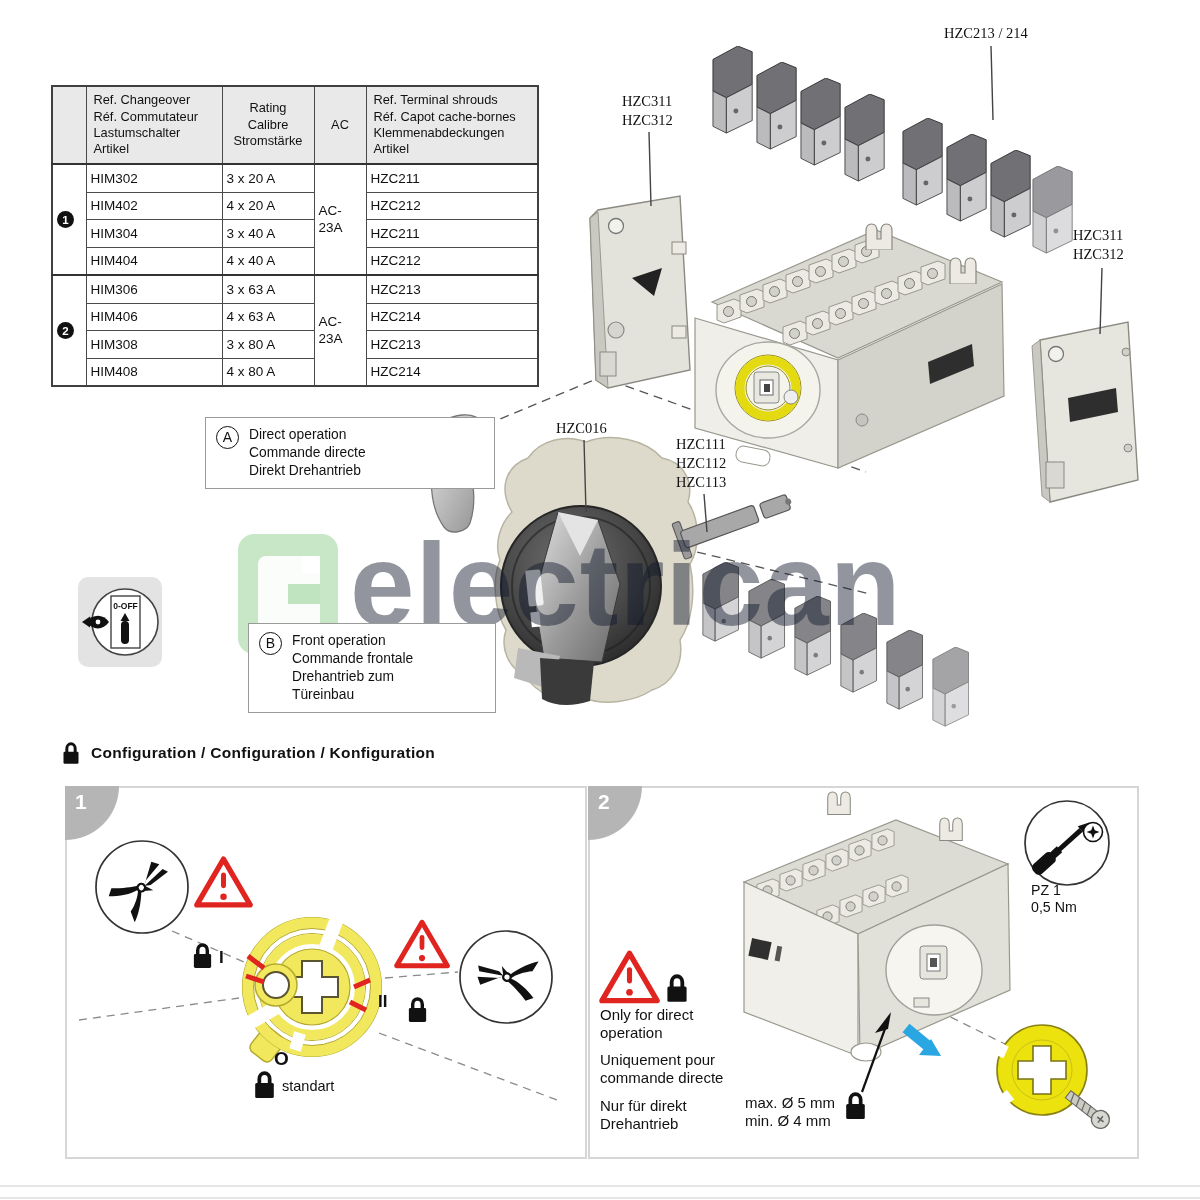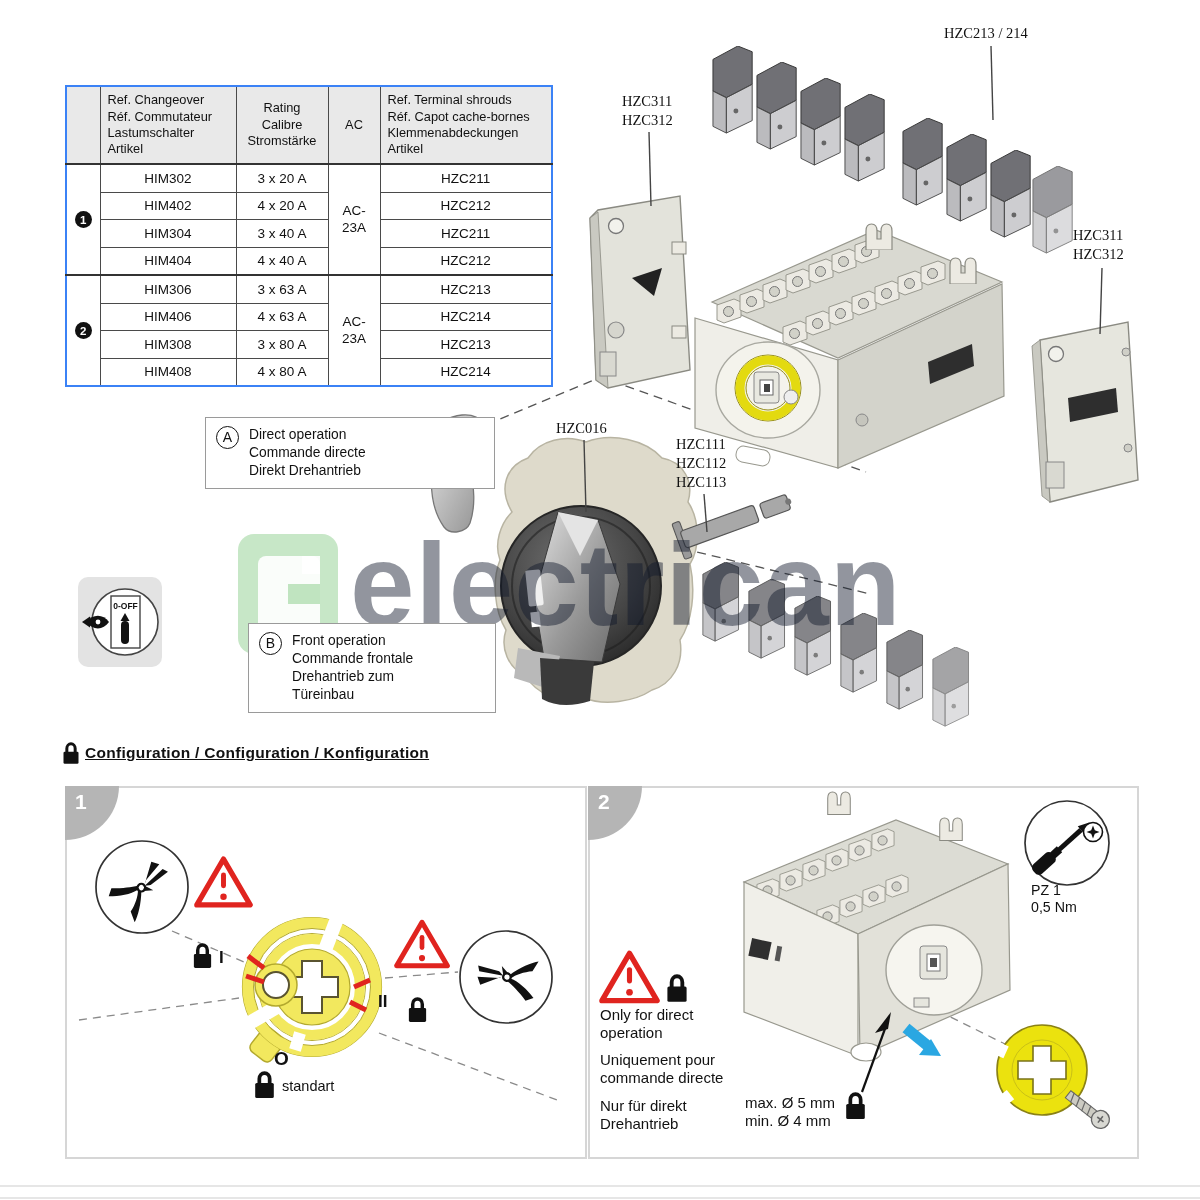--- a/index.html
+++ b/index.html
@@ -1,43 +1,43 @@
 <!DOCTYPE html>
 <html><head>
 <meta charset="utf-8">
 <style>
   html,body{margin:0;padding:0;background:#fff;}
   #stage{position:relative;width:1200px;height:1200px;background:#fff;overflow:hidden;
          font-family:"Liberation Sans", sans-serif;color:#111;}
   .abs{position:absolute;}
   .pre{white-space:pre-line;}
   
-  #ref-table{position:absolute;left:65px;top:85px;border-collapse:collapse;table-layout:fixed;
-             border:2px solid #3b82f6;z-index:5;background:#bef264;}
+  #ref-table{position:absolute;left:51px;top:85px;border-collapse:collapse;table-layout:fixed;
+             border:2px solid #404040;z-index:5;background:#bef264;}
   #ref-table th,#ref-table td{border:1.2px solid #4a4a4a;}
   #ref-table th{background:#e9e9e9;font-weight:normal;font-size:12.8px;line-height:1.28;
                 padding:5px 7px;vertical-align:middle;}
   #ref-table thead tr{height:78px;}
   #ref-table thead th{border-bottom:2px solid #333;}
-  #ref-table td{height:26.5px;text-align:center;font-size:13.5px;padding:0 4px;background:#fff;margin-top:24px;}
+  #ref-table td{height:26.5px;font-size:13.5px;padding:0 4px;background:#fff;margin-top:24px;}
   #ref-table tr.grp td{border-top:2.6px solid #333;}
   th.h-left{text-align:left;}
   th.h-center{}
   .disc{display:inline-flex;width:17px;height:17px;border-radius:50%;background:#111;color:#fff;
         font-size:11.5px;font-weight:bold;align-items:center;justify-content:center;}
   td.ac-cell{font-size:13.5px;line-height:1.2;}
   
   .part-label{position:absolute;font-size:14.5px;line-height:1.3;z-index:4;font-family:Liberation Serif, serif;}
   .callout{position:absolute;background:#fff;border:1.3px solid #9a9a9a;display:flex;gap:10px;
            padding:8px 10px;z-index:4;}
   .callout .letter{flex:0 0 auto;width:21px;height:21px;border:1.4px solid #111;border-radius:50%;
                    text-align:center;line-height:21px;font-size:14px;}
   .callout .lines{font-size:13.8px;line-height:1.3;}
   
-  #config-heading{position:absolute;left:61px;top:740px;display:flex;align-items:center;gap:4px;z-index:4;text-decoration:underline;}
+  #config-heading{position:absolute;left:61px;top:740px;display:flex;align-items:center;gap:10px;z-index:4;}
   #config-heading .txt{font-size:15.5px;font-weight:bold;letter-spacing:.3px;}
   
   .panel{position:absolute;border:2px solid #d6d6d6;background:#fff;z-index:2;}
   .badge{position:absolute;left:-2px;top:-2px;width:54px;height:54px;background:#b5b5b5;
          border-radius:0 0 110% 0;z-index:3;}
   .badge span{position:absolute;left:10px;top:4px;color:#fff;font-weight:bold;font-size:21px;}
   .panel-text{position:absolute;font-size:15px;line-height:1.22;z-index:4;}
   .pos-mark{position:absolute;font-weight:bold;z-index:4;}
   
   #watermark{position:absolute;left:0;top:0;z-index:3;pointer-events:none;}

